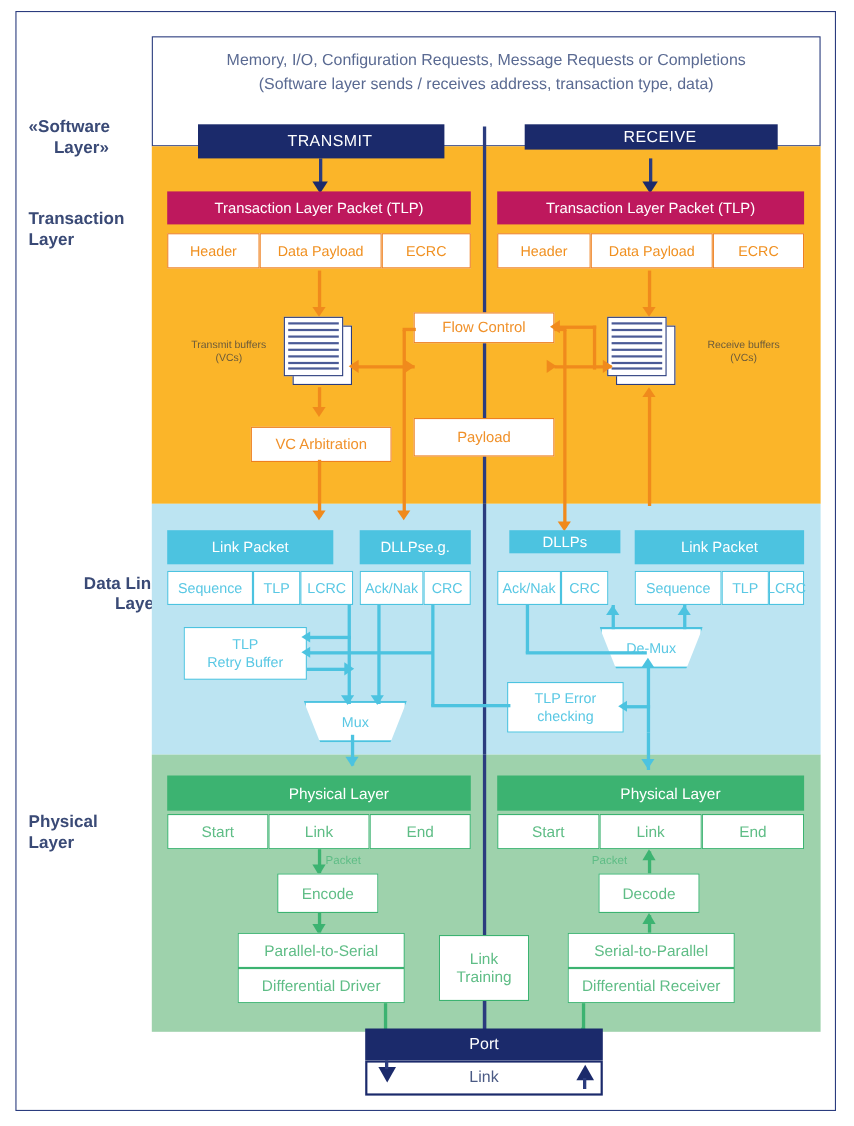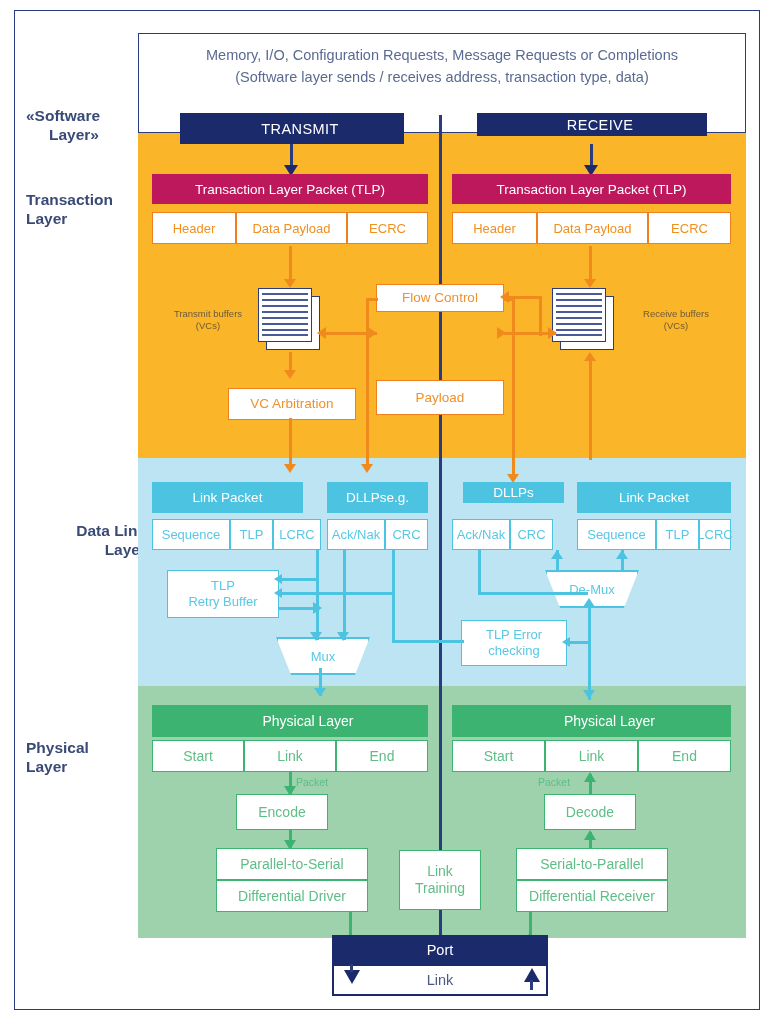--- a/index.html
+++ b/index.html
@@ -281,21 +281,21 @@
   <div class="box ph-cell" style="left:638px;top:740px;width:93px;height:32px;">End</div>
 
   <div class="pkt-label" style="left:296px;top:776px;">Packet</div>
   <div class="pkt-label" style="left:538px;top:776px;">Packet</div>
 
   <div class="ln ln-g" style="left:289px;top:772px;width:3px;height:22px;"></div>
   <div class="ar ar-dn-g" style="left:284px;top:786px;"></div>
   <div class="ln ln-g" style="left:589px;top:774px;width:3px;height:22px;"></div>
   <div class="ar ar-up-g" style="left:584px;top:772px;"></div>
 
-  <div class="box ph-box" style="left:236px;top:794px;width:92px;height:36px;">Encode</div>
+  <div class="box ph-box" style="left:252px;top:794px;width:92px;height:36px;">Encode</div>
   <div class="box ph-box" style="left:544px;top:794px;width:92px;height:36px;">Decode</div>
 
   <div class="ln ln-g" style="left:289px;top:830px;width:3px;height:18px;"></div>
   <div class="ar ar-dn-g" style="left:284px;top:840px;"></div>
   <div class="ln ln-g" style="left:589px;top:832px;width:3px;height:18px;"></div>
   <div class="ar ar-up-g" style="left:584px;top:830px;"></div>
 
   <div class="box ph-box" style="left:216px;top:848px;width:152px;height:32px;">Parallel-to-Serial</div>
   <div class="box ph-box" style="left:216px;top:880px;width:152px;height:32px;">Differential Driver</div>
   <div class="box ph-box" style="left:516px;top:848px;width:152px;height:32px;">Serial-to-Parallel</div>

